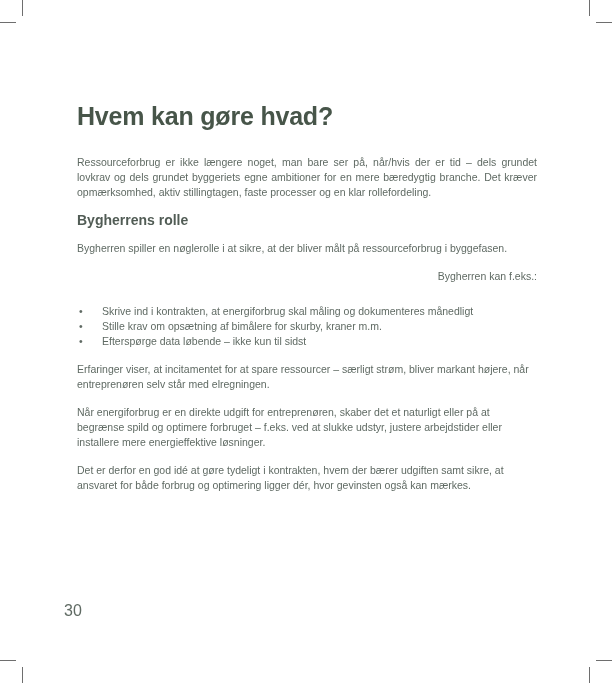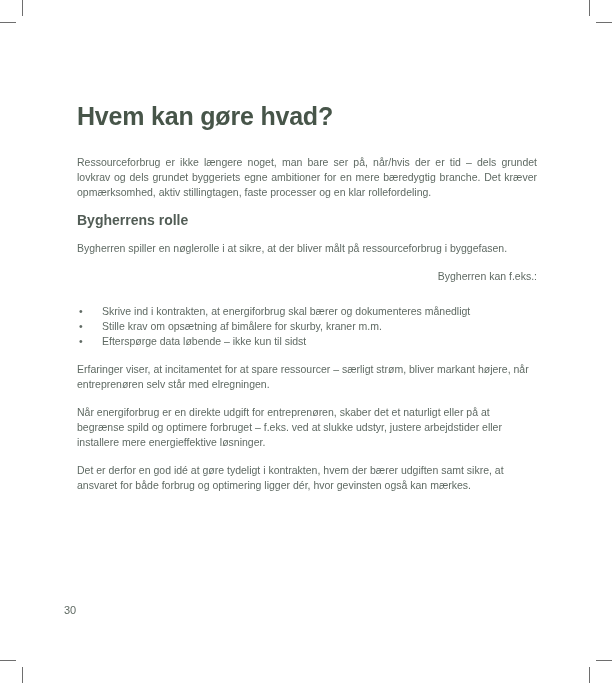--- a/index.html
+++ b/index.html
@@ -77,21 +77,21 @@
   }
   ul.bullets .dot {
     flex: none;
     width: 25px;
     padding-left: 2px;
     color: var(--body-color);
   }
   .page-number {
     position: absolute;
     left: 64px; top: 603px;
-    font-size: 11px;
+    font-size: 16px;
     line-height: 15px;
     color: var(--body-color);
   }
 </style>
 </head>
 <body>
 
 <div class="sheet">
 
   <div class="crop v tl-v"></div>
@@ -109,21 +109,21 @@
 
     <p class="para intro">Ressourceforbrug er ikke længere noget, man bare ser på, når/hvis der er tid – dels grundet lovkrav og dels grundet byggeriets egne ambitioner for en mere bæredygtig branche. Det kræver opmærksomhed, aktiv stillingtagen, faste processer og en klar rollefordeling.</p>
 
     <section class="part1">
       <h2 class="sub">Bygherrens rolle</h2>
       <p class="para">Bygherren spiller en nøglerolle i at sikre, at der bliver målt på ressourceforbrug i byggefasen.</p>
       <p class="para list-lead">Bygherren kan f.eks.:</p>
       <ul class="bullets">
         <li>
           <span class="dot">•</span>
-          <span>Skrive ind i kontrakten, at energiforbrug skal bærer og dokumenteres månedligt</span>
+          <span>Skrive ind i kontrakten, at energiforbrug skal måling og dokumenteres månedligt</span>
         </li>
         <li>
           <span class="dot">•</span>
           <span>Stille krav om opsætning af bimålere for skurby, kraner m.m.</span>
         </li>
         <li>
           <span class="dot">•</span>
           <span>Efterspørge data løbende – ikke kun til sidst</span>
         </li>
       </ul>

